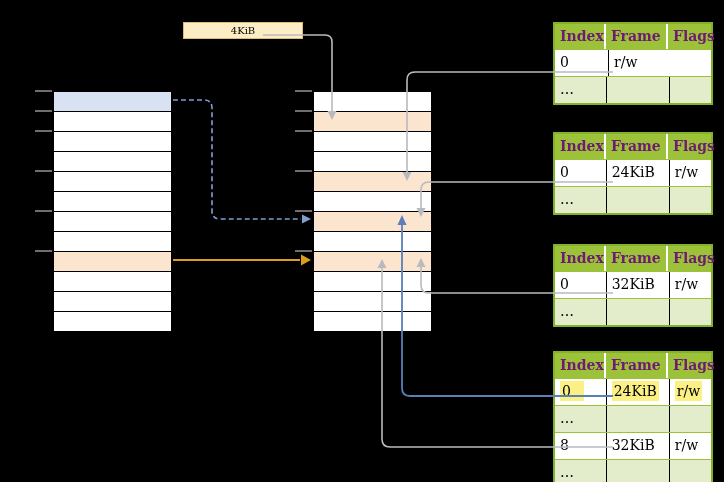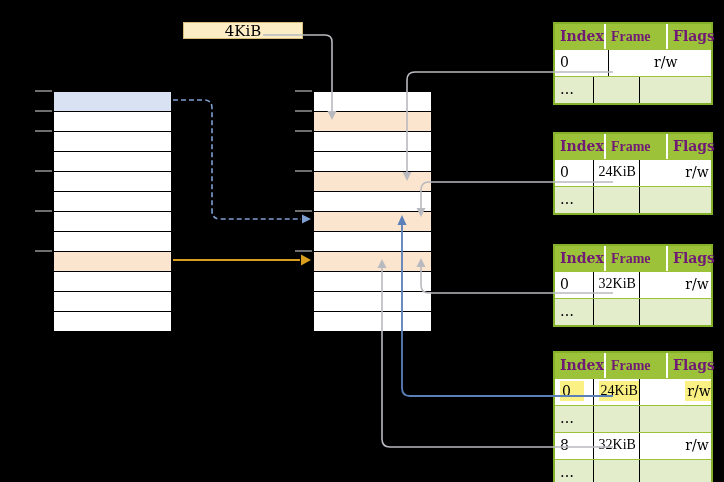--- a/index.html
+++ b/index.html
@@ -33,44 +33,44 @@
   .mem-row:last-child{border-bottom:none;}
   .mem-row.blue{background:var(--blue-row);}
   .mem-row.orange{background:var(--orange-row);}
   .tick{position:absolute;width:17px;height:2px;background:var(--tick-gray);}
 
   
   .page-size-box{
     position:absolute;left:183px;top:22px;width:120px;height:17px;
     background:var(--tan-box);border:1px solid var(--tan-border);box-sizing:border-box;
     display:flex;align-items:center;justify-content:center;
-    font-size:15px;color:#000;
+    font-size:10px;color:#000;
   }
 
   
   .pt{
     position:absolute;left:553px;width:160px;background:#fff;
     border:2px solid var(--border-green);box-sizing:border-box;
   }
   .pt-header{display:flex;background:var(--header-green);height:25px;}
   .pt-hcell{
     color:#701a75;font-weight:bold;font-size:14px;line-height:25px;
     padding-left:5px;box-sizing:border-box;border-right:2px solid #fff;
   }
   .pt-hcell:last-child{border-right:none;}
   .col-index{width:54px;}
-  .col-frame{width:66px;font-family:Liberation Serif, serif;}
+  .col-frame{width:66px;}
   .col-flags{width:43px;}
   .pt-row{display:flex;height:26px;border-top:1.5px solid var(--header-green);background:#fff;}
   .pt-row.dots{background:var(--row-green);}
   .pt-cell{
     font-size:14px;line-height:24px;padding-left:5px;color:#000;
     box-sizing:border-box;border-right:1px solid #000;overflow:hidden;white-space:nowrap;
   }
-  .pt-cell:last-child{border-right:none;margin-left:40px;}
+  .pt-cell:last-child{border-right:none;}
   .hl{background:var(--hl-yellow);padding:0 2px;display:inline-block;min-width:20px;line-height:20px;}
 
   
   #connectors{position:absolute;left:0;top:0;z-index:10;pointer-events:none;}
   .gray-line{stroke:var(--arrow-gray);fill:none;stroke-width:1.6px;}
   .gray-head{fill:var(--arrow-gray);stroke:none;}
   .blue-line{stroke:var(--arrow-blue);fill:none;stroke-width:1.8px;}
   .blue-head{fill:var(--arrow-blue);stroke:none;}
   .dash-line{stroke:var(--arrow-blue-dash);fill:none;stroke-width:1.6px;stroke-dasharray:5 3;}
   .dash-head{fill:var(--arrow-blue-dash);stroke:none;}

